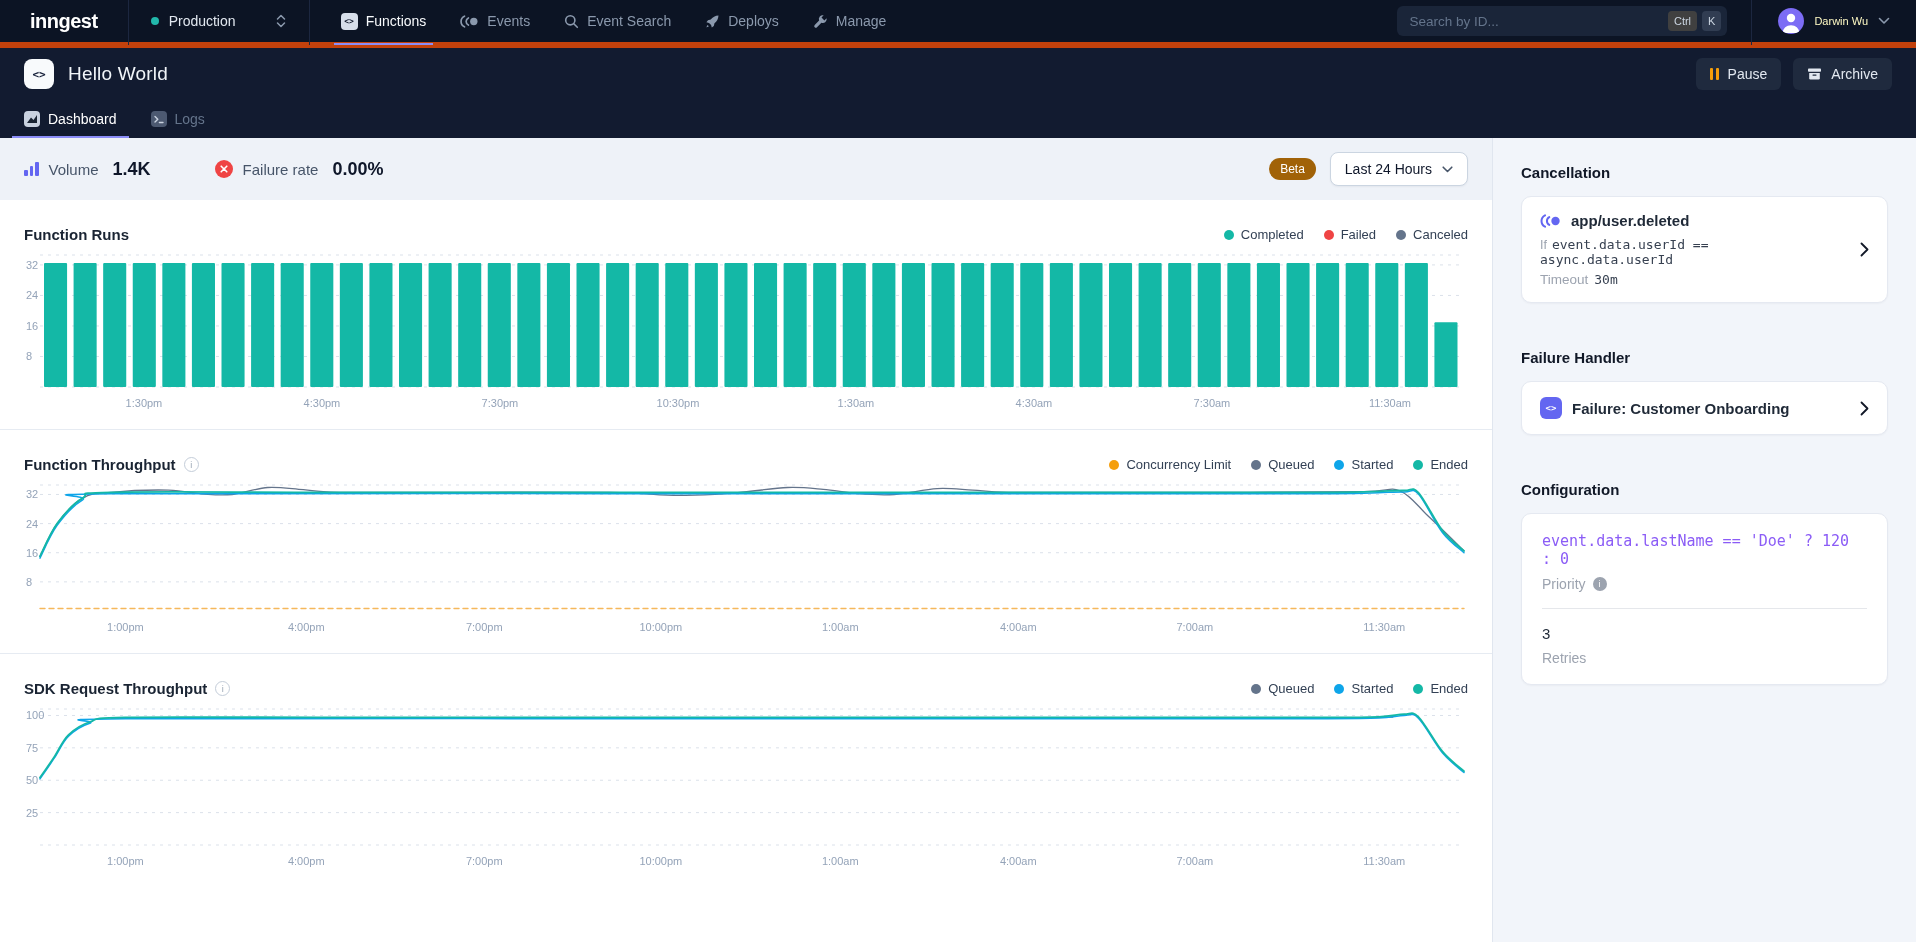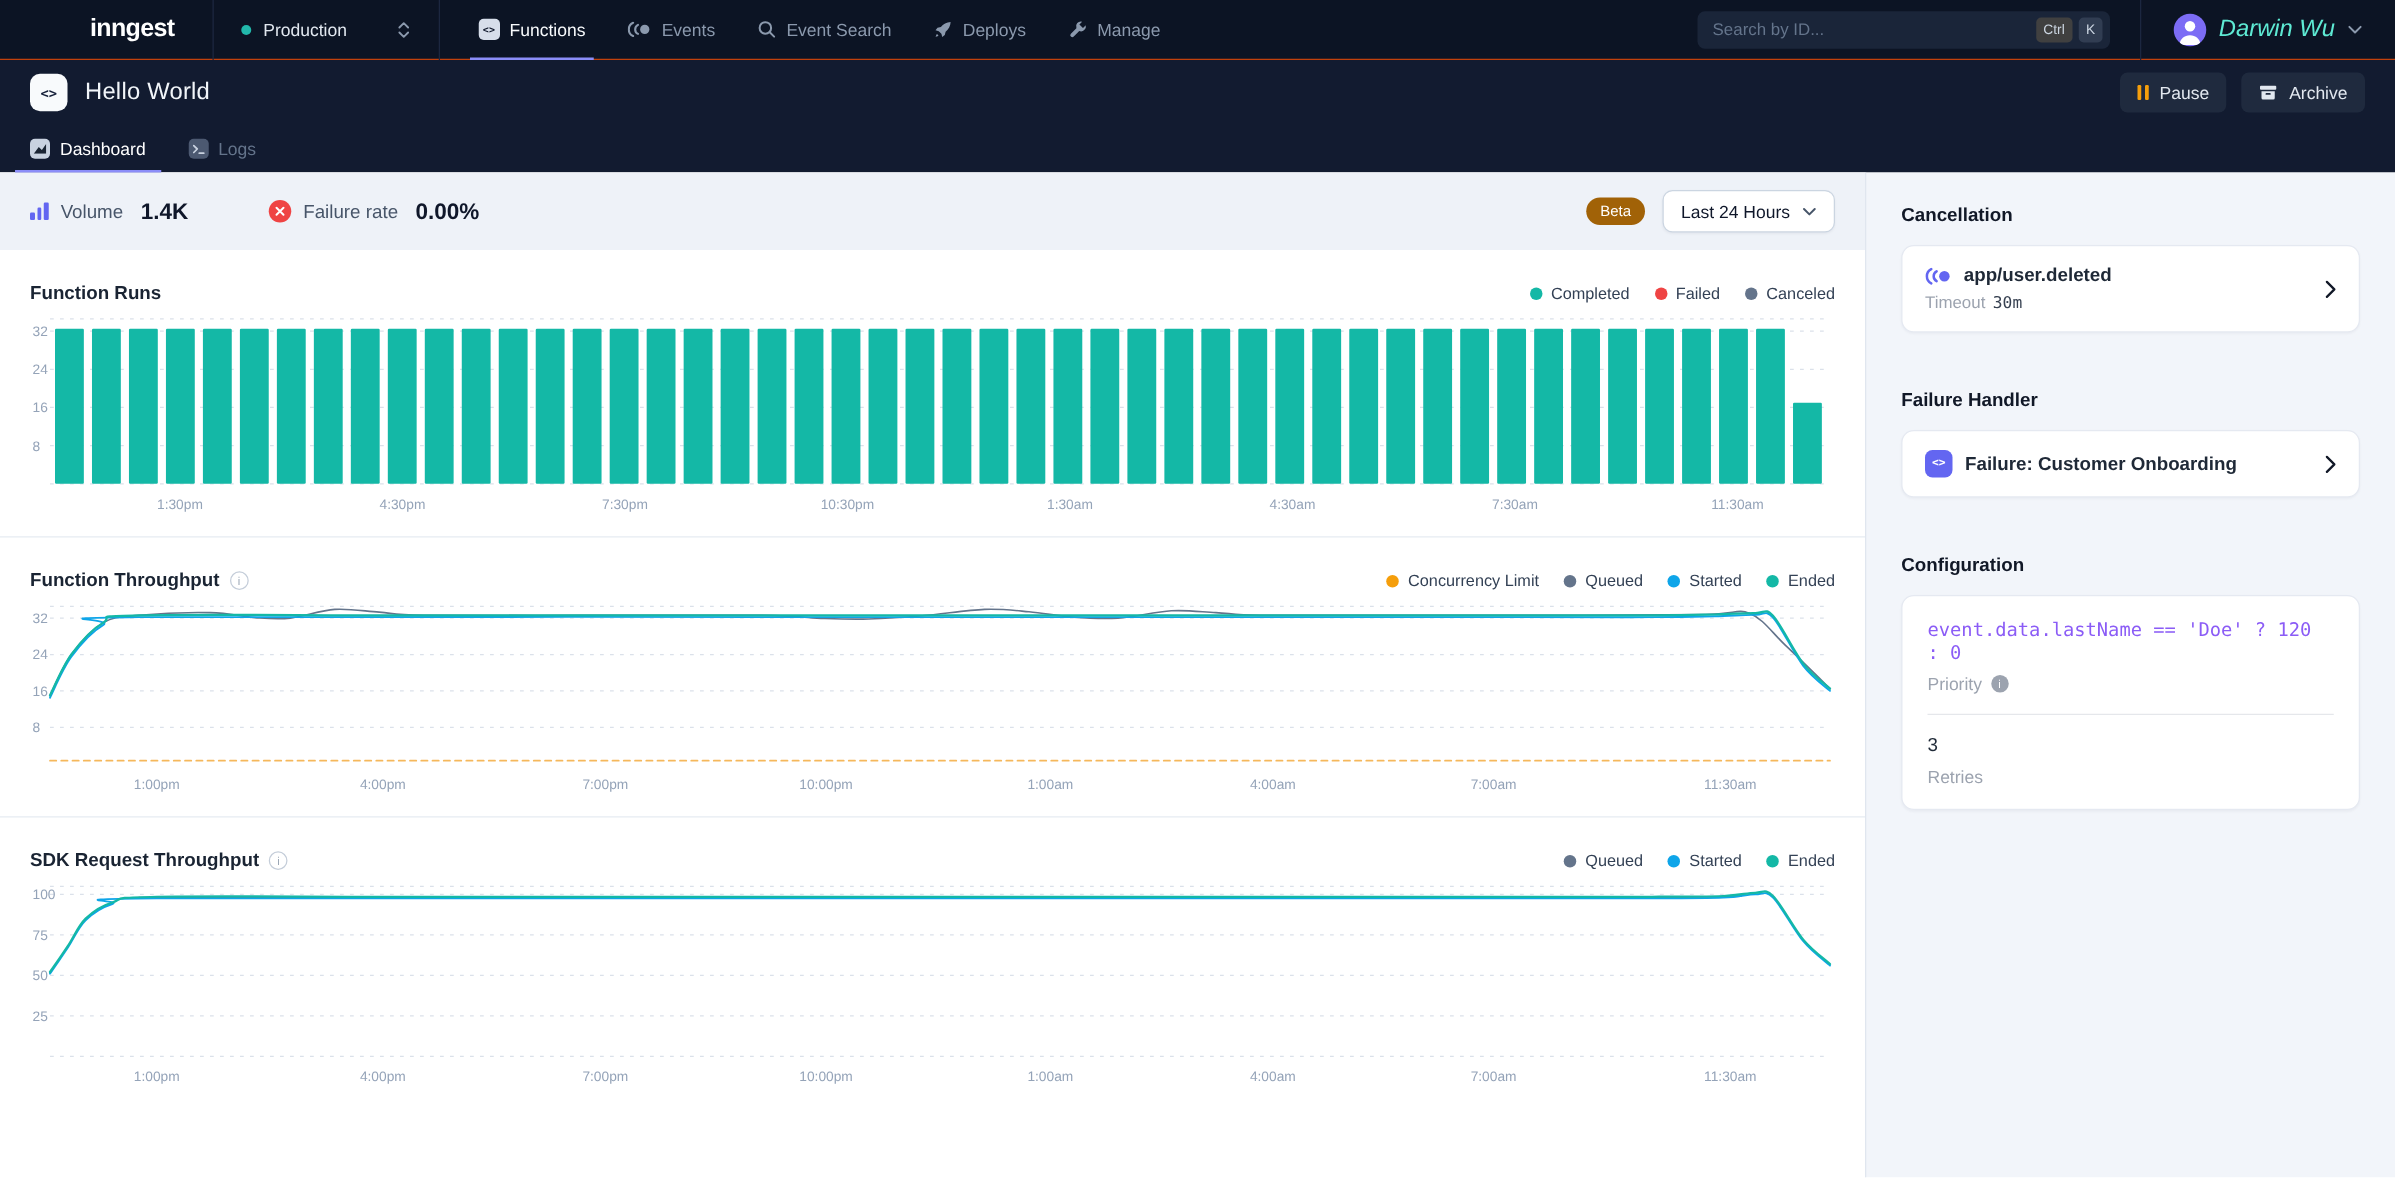--- a/index.html
+++ b/index.html
@@ -1,39 +1,39 @@
 <!DOCTYPE html>
 <html><head>
 <meta charset="utf-8">
 <style>
   * { box-sizing: border-box; margin: 0; padding: 0; }
   html,body { width: 1916px; height: 942px; overflow: hidden; font-family: "Liberation Sans", sans-serif; background: #fff; }
   .mono { font-family: "DejaVu Sans Mono", monospace; }
 
   
-  .topnav { height: 48px; background: #0c1424; display: flex; align-items: center; color: #94a3b8; border-bottom: 1px solid #c2410c; padding-left: 42px; }
+  .topnav { height: 48px; background: #0c1424; display: flex; align-items: center; color: #94a3b8; border-bottom: 6px solid #c2410c; }
   .logo { color: #fff; font-weight: 800; font-size: 20px; letter-spacing: -0.5px; padding: 0 30px 0 30px; }
   .vdiv { width: 1px; height: 48px; background: #1c2740; flex: none; }
   .env-switch { display: flex; align-items: center; gap: 10px; padding: 0 22px; width: 180px; cursor: pointer; }
   .env-dot { width: 8px; height: 8px; border-radius: 50%; background: #22b8ab; flex: none; }
   .env-label { color: #e2e8f0; font-size: 14px; flex: 1; }
   .topnav-items { display: flex; align-items: center; height: 48px; margin-left: 14px; }
   .topnav-item { position: relative; height: 48px; display: flex; align-items: center; gap: 8px; padding: 0 17px; font-size: 14px; color: #8b99ad; cursor: pointer; }
   .topnav-item.active { color: #f8fafc; }
   .topnav-item.active::after { content:""; position: absolute; left: 10px; right: 10px; bottom: 0; height: 2px; background: #8b8df8; }
   .fn-badge { width: 17px; height: 17px; border-radius: 4px; background: #d7deea; color: #0f172a; font-size: 8px; font-weight: 700; display: flex; align-items: center; justify-content: center; font-family: "DejaVu Sans Mono", monospace; }
   .nav-right { margin-left: auto; display: flex; align-items: center; height: 48px; }
   .search-box { width: 330px; height: 30px; background: #1a2539; border-radius: 6px; display: flex; align-items: center; padding: 0 6px 0 12px; margin-right: 24px; }
   .search-box input { flex: 1; background: transparent; border: none; outline: none; color: #cbd5e1; font-size: 13.5px; font-family: "Liberation Sans", sans-serif; }
   .search-box input::placeholder { color: #64748b; }
   .kbd { background: #404040; color: #cbd5e1; border-radius: 4px; font-size: 11px; padding: 4px 6px; margin-left: 5px; }
   .kbd.k2 { background: #313d52; }
   .user-area { display: flex; align-items: center; gap: 10px; padding: 0 26px; cursor: pointer; }
   .avatar { width: 26px; height: 26px; border-radius: 50%; background: #7c6cf5; overflow: hidden; flex: none; }
-  .user-name { color: #5eead4; font-size: 19px; font-style: italic; }
+  .user-name { color: #fef9c3; font-size: 11px; }
 
   
   .fn-header { background: #121b30; color: #f1f5f9; }
   .fn-title-row { display: flex; align-items: center; height: 52px; padding: 0 24px; }
   .code-badge { width: 30px; height: 30px; border-radius: 8px; background: #f8fafc; color: #16203a; display: flex; align-items: center; justify-content: center; font-size: 11px; font-weight: 700; font-family: "DejaVu Sans Mono", monospace; margin-right: 14px; }
   .fn-title { font-size: 19px; font-weight: 500; letter-spacing: .2px; }
   .header-actions { margin-left: auto; display: flex; gap: 12px; }
   .hbtn { height: 32px; display: flex; align-items: center; gap: 9px; background: #1f2a3e; border: none; border-radius: 6px; color: #e2e8f0; font-size: 14px; padding: 0 14px; cursor: pointer; font-family: "Liberation Sans", sans-serif; }
   .pause-glyph { display: inline-flex; gap: 3px; }
   .pause-glyph i { width: 3px; height: 12px; background: #f59e0b; border-radius: 1px; }
@@ -442,20 +442,23 @@
       <div class="sb-card">
         <div class="grow">
           <div class="trig-row">
             <svg width="21" height="14" viewBox="0 0 21 14">
                 <path d="M5 1.3 A6.4 6.4 0 0 0 5 12.7" fill="none" stroke="#6366f1" stroke-width="2" stroke-linecap="round"></path>
                 <path d="M9.3 3.1 A4.4 4.4 0 0 0 9.3 10.9" fill="none" stroke="#6366f1" stroke-width="2" stroke-linecap="round"></path>
                 <circle cx="15.5" cy="7" r="4.2" fill="#6366f1"></circle>
               </svg>
             <span class="trig-name">app/user.deleted</span>
           </div>
+          <div class="cond-row mono">
+            <span class="cond-prefix">If</span><span>event.data.userId == async.data.userId</span>
+          </div>
           <div class="timeout-row">
             <span class="timeout-label">Timeout</span><span class="timeout-value">30m</span>
           </div>
         </div>
         <svg class="chev-right" width="9" height="15" viewBox="0 0 9 15">
             <path d="M1.5 1.5 7.5 7.5 1.5 13.5" fill="none" stroke="#111827" stroke-width="1.8" stroke-linecap="round" stroke-linejoin="round"></path>
           </svg>
       </div>
     </div>
 

